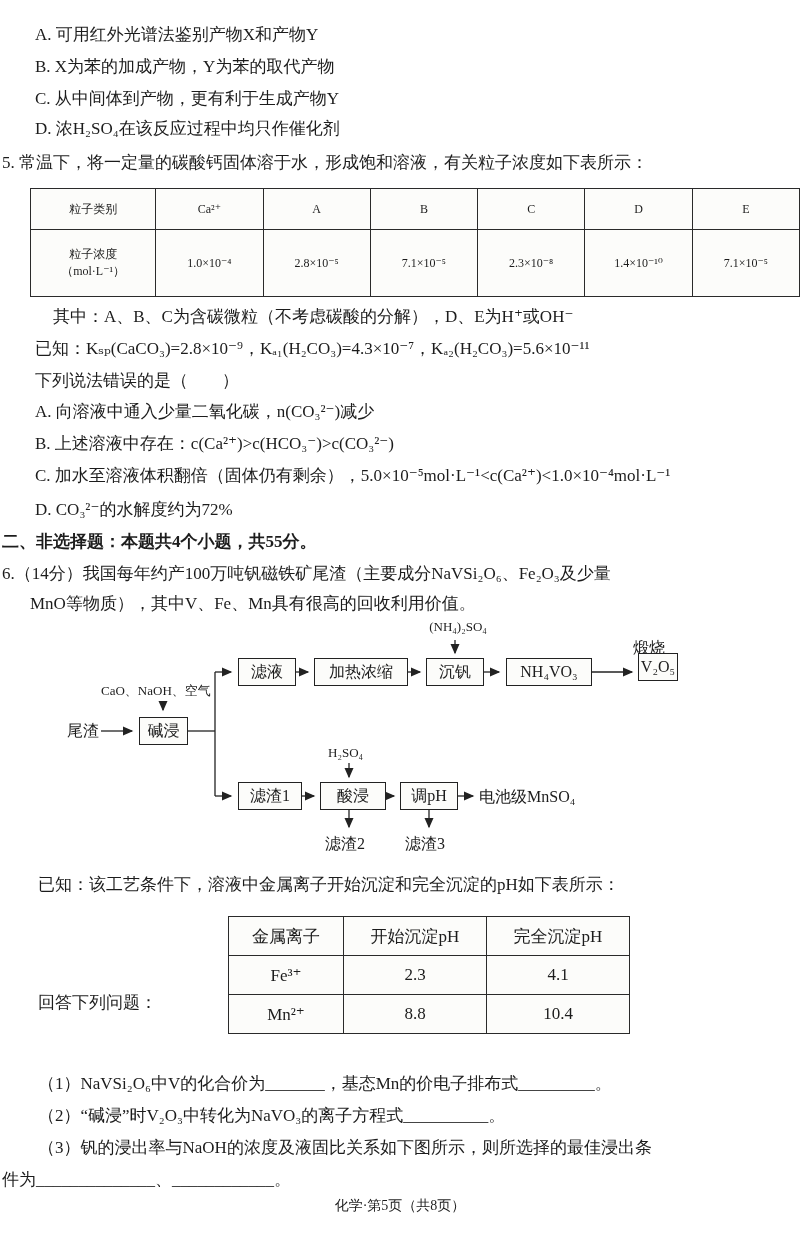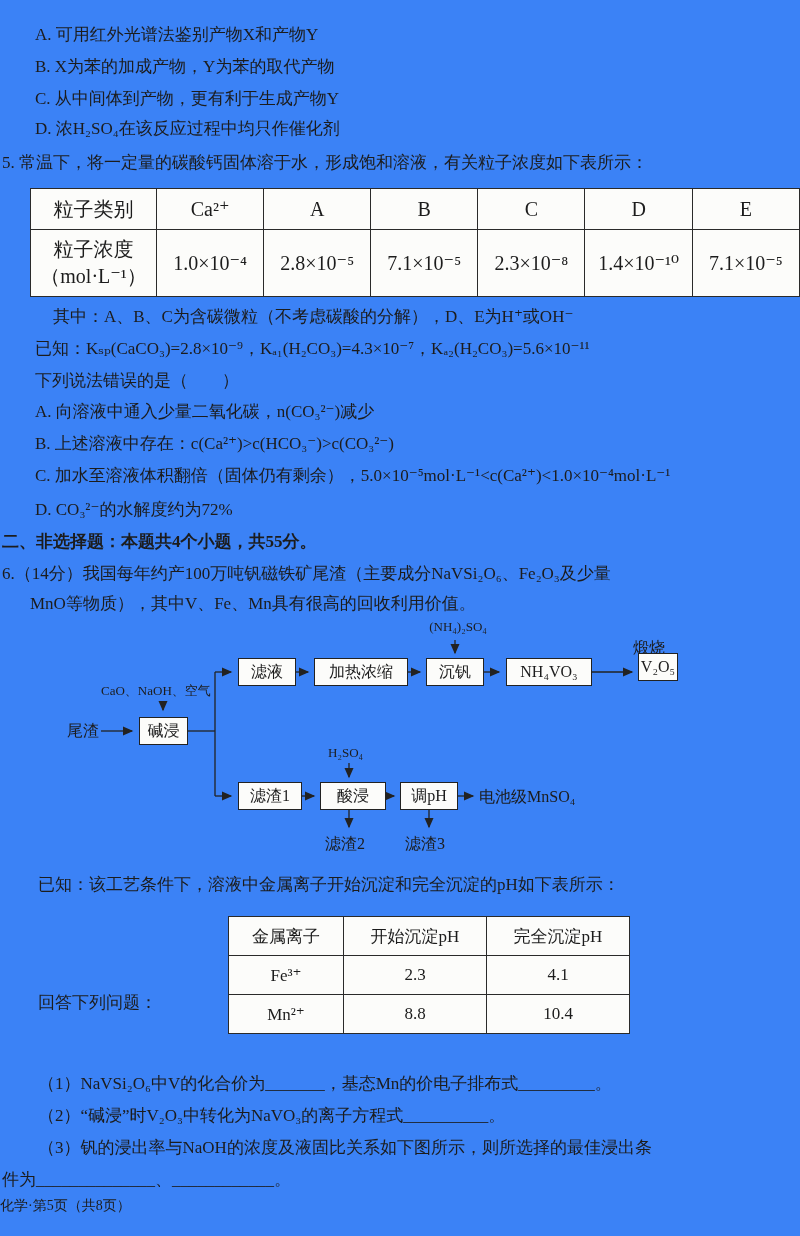--- a/index.html
+++ b/index.html
@@ -1,50 +1,50 @@
 <!DOCTYPE html>
 <html><head>
 <meta charset="utf-8">
 <style>
   html,body{margin:0;padding:0;background:#e9e9e7;}
   .page{
     position:relative;
     width:800px;height:1236px;
     margin:0 auto;
-    background:#3b82f6;
+    background:#ffffff;
     color:#1c1c1c;
     font-family:"Liberation Serif","DejaVu Serif",serif;
     font-size:17px;
     overflow:hidden;
   }
   .line{position:absolute;white-space:nowrap;line-height:1.35;}
   
   table{border-collapse:collapse;position:absolute;background:#fcfcfa;}
   td,th{border:1.4px solid #2a2a2a;text-align:center;vertical-align:middle;font-weight:normal;padding:2px 4px;}
-  .conc-table{left:30px;top:188px;font-size:20px;}
+  .conc-table{left:30px;top:188px;font-size:12px;}
   .conc-table .c0{width:118px;}
   .conc-table .c{width:100px;}
   .conc-table tr.hrow td{height:36px;}
   .conc-table tr.vrow td{height:62px;}
   .ph-table{left:228px;top:916px;font-size:17px;padding-left:44px;}
   .ph-table .p0{width:106px;}
   .ph-table .p1{width:134px;}
   .ph-table td{height:34px;}
   
   .flow{position:absolute;left:55px;top:616px;width:700px;height:245px;}
   .flow svg{position:absolute;left:0;top:0;}
   .flow line{stroke:#222;stroke-width:1.3;}
   .fbox{
     position:absolute;border:1.4px solid #222;
     display:flex;align-items:center;justify-content:center;
     font-size:16px;background:#fcfcfa;box-sizing:border-box;
   }
   .flabel{position:absolute;white-space:nowrap;font-size:13px;}
   .flabel.big{font-size:16px;}
-  .footer{position:absolute;top:1197px;left:0;width:100%;font-size:14px;}
+  .footer{position:absolute;top:1197px;left:0;width:100%;text-align:center;font-size:14px;}
 </style>
 </head>
 <body>
 
 <div class="page">
 
   <div class="line" style="left:35px;top:24px">A. 可用红外光谱法鉴别产物X和产物Y</div>
   <div class="line" style="left:35px;top:56px">B. X为苯的加成产物，Y为苯的取代产物</div>
   <div class="line" style="left:35px;top:88px">C. 从中间体到产物，更有利于生成产物Y</div>
   <div class="line" style="left:35px;top:118px">D. 浓H₂SO₄在该反应过程中均只作催化剂</div>

